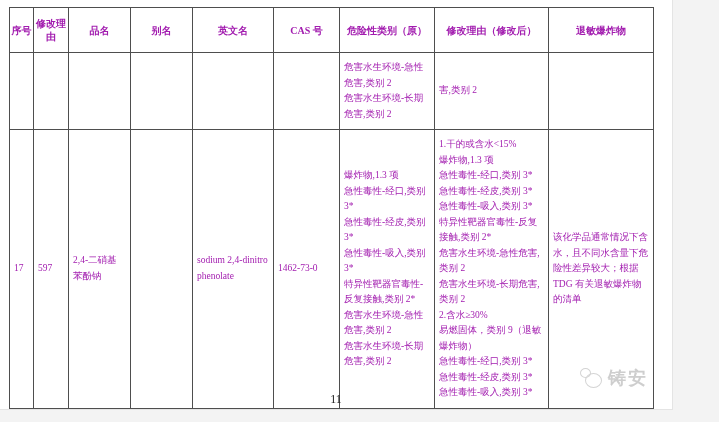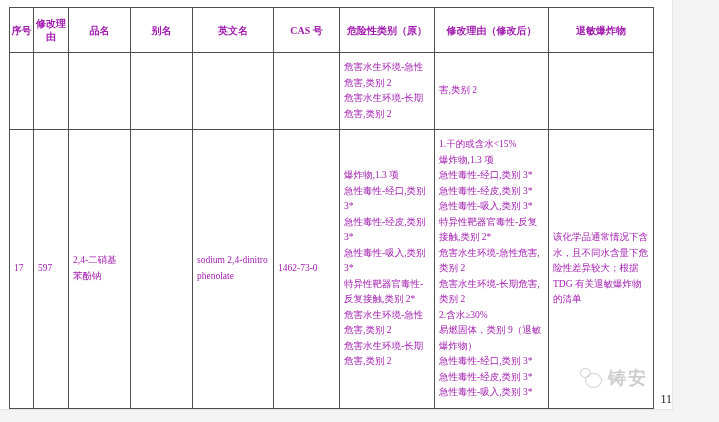--- a/index.html
+++ b/index.html
@@ -28,21 +28,21 @@
   tr.header-row{height:45px}
   tr.partial-row{height:59px}
   tr.main-row{height:273px}
   td.center{}
   td.v-top{vertical-align:top;padding-top:2px}
   td.v-mid{vertical-align:middle}
   td.eng{word-break:break-all}
   td.reason{line-height:18px;padding:2px 5px}
   .b{font-weight:normal}
   .pagenum{
-    position:absolute;left:0;top:392px;width:672px;text-align:right;
+    position:absolute;left:0;top:392px;width:672px;text-align:center;
     font-size:12px;color:#242424;
   }
   .watermark{
     position:absolute;left:579px;top:365px;height:26px;
     display:flex;align-items:center;gap:5px;
   }
   .wm-icon{position:relative;width:24px;height:22px}
   .wm-icon .c1{
     position:absolute;left:1px;top:1px;width:9px;height:8px;
     border:1.4px solid #d4d4d4;border-radius:50%;

